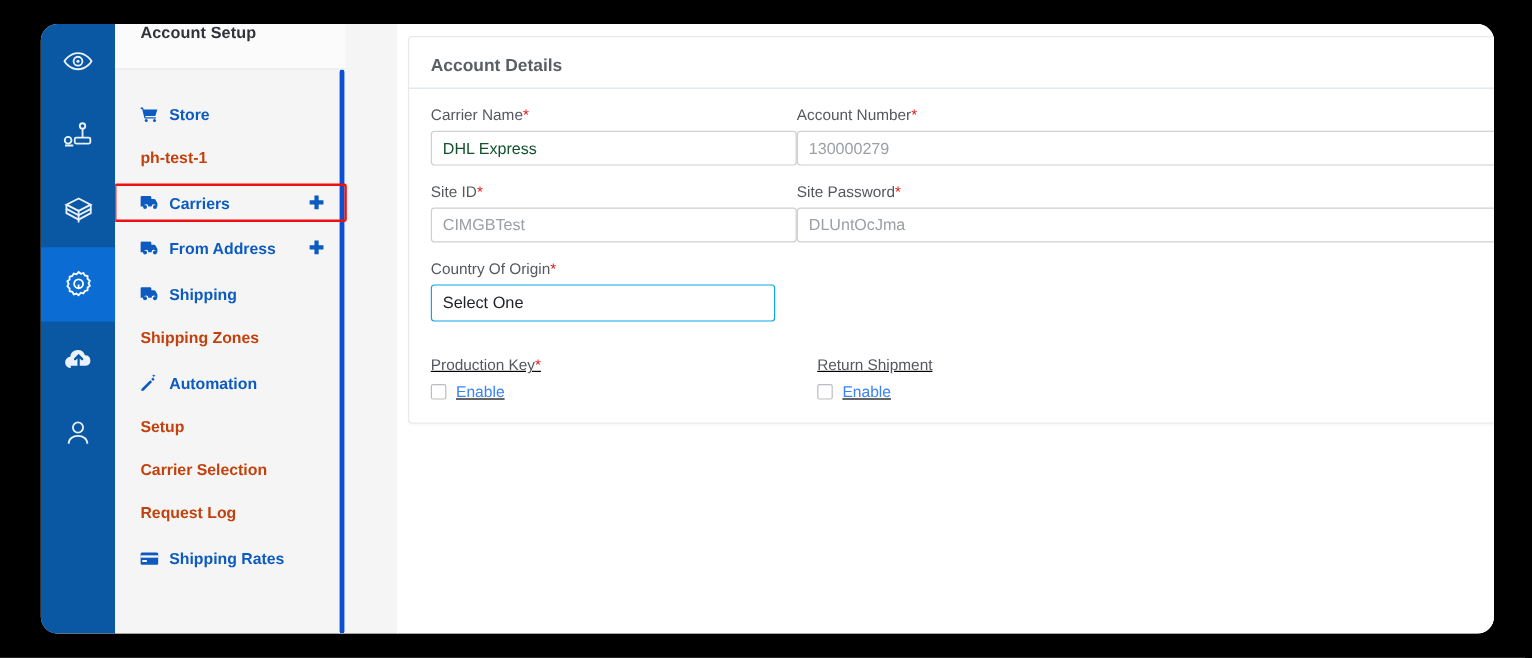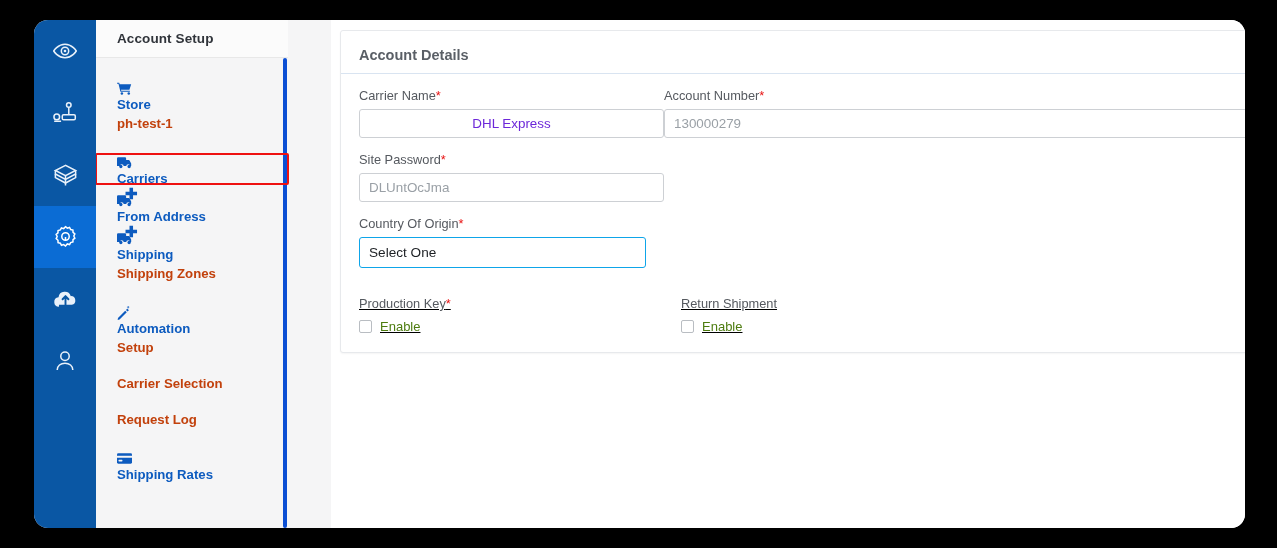--- a/index.html
+++ b/index.html
@@ -50,21 +50,20 @@
     background: #f5f5f6;
     position: relative;
     display: flex;
     flex-direction: column;
     border-right: 1px solid #ffffff;
   }
   #sidebar-header {
     height: 38px;
     background: #fbfbfb;
     display: flex;
-    align-items: center;
     padding-left: 21px;
     border-bottom: 1px solid #e8e8e8;
     width: 192px;
   }
   #sidebar-header .title {
     font-size: 13.5px;
     font-weight: bold;
     color: #30343a;
     letter-spacing: .1px;
   }
@@ -82,27 +81,26 @@
     bottom: 0px;
     width: 4px;
     background: #0b4fd4;
     border-radius: 2px;
     cursor: pointer;
   }
 
   .nav-row {
     height: 30px;
     display: flex;
-    align-items: flex-start;
+    align-items: center;
     padding: 0 18px 0 21px;
     font-size: 13.2px;
     cursor: pointer;
     width: 192px;
     position: relative;
-    flex-direction: column;
   }
   .nav-group {
     color: #0d5bbf;
     font-weight: bold;
     margin-top: 8px;
     margin-bottom: 2px;
   }
   .nav-group .ico {
     width: 17px; height: 14px;
     margin-right: 7px;
@@ -177,21 +175,21 @@
     border: 1px solid #cdd0d4;
     border-radius: 3px;
     background: #ffffff;
     padding: 0 9px;
     font-size: 13.4px;
     font-family: "Liberation Sans", sans-serif;
     color: #0369a1;
     outline: none;
   }
   .text-input::placeholder { color: #9aa0a6; }
-  .text-input.value-filled { color: #6d28d9; text-align: center; }
+  .text-input.value-filled { color: #14532d; }
 
   .select-row { display: grid; grid-template-columns: 287px 1fr; column-gap: 17px; }
   .select-input {
     width: 287px;
     height: 31px;
     border: 1px solid #0ea5e9;
     border-radius: 3px;
     background: #ffffff;
     padding: 0 9px;
     font-size: 13.6px;
@@ -218,21 +216,21 @@
   .check-line { display: flex; align-items: center; }
   .check-box {
     width: 13px; height: 13px;
     border: 1px solid #b9bdc2;
     border-radius: 2px;
     background: #fff;
     margin-right: 8px;
     cursor: pointer;
     flex: 0 0 13px;
   }
-  .check-text { font-size: 13px; color: #4d7c0f; }
+  .check-text { font-size: 13px; color: #3b82f6; }
 </style>
 </head>
 <body>
 
 <div id="app-window">
 
   <div id="icon-rail">
 
     <div class="rail-item">
       <span>
@@ -410,20 +408,24 @@
             <label class="field-label"><span>Carrier Name</span><span class="req">*</span></label>
             <input class="text-input value-filled" type="text" value="DHL Express" style="">
           </div>
           <div class="field">
             <label class="field-label"><span>Account Number</span><span class="req">*</span></label>
             <input class="text-input" type="text" placeholder="130000279" style="">
           </div>
         </div>
 
         <div class="field-grid">
+          <div class="field">
+            <label class="field-label"><span>Site ID</span><span class="req">*</span></label>
+            <input class="text-input" type="text" placeholder="CIMGBTest" style="">
+          </div>
           <div class="field">
             <label class="field-label"><span>Site Password</span><span class="req">*</span></label>
             <input class="text-input" type="text" placeholder="DLUntOcJma" style="">
           </div>
         </div>
 
         <div class="select-row">
           <div class="field">
             <label class="field-label"><span>Country Of Origin</span><span class="req">*</span></label>
             <select class="select-input">

